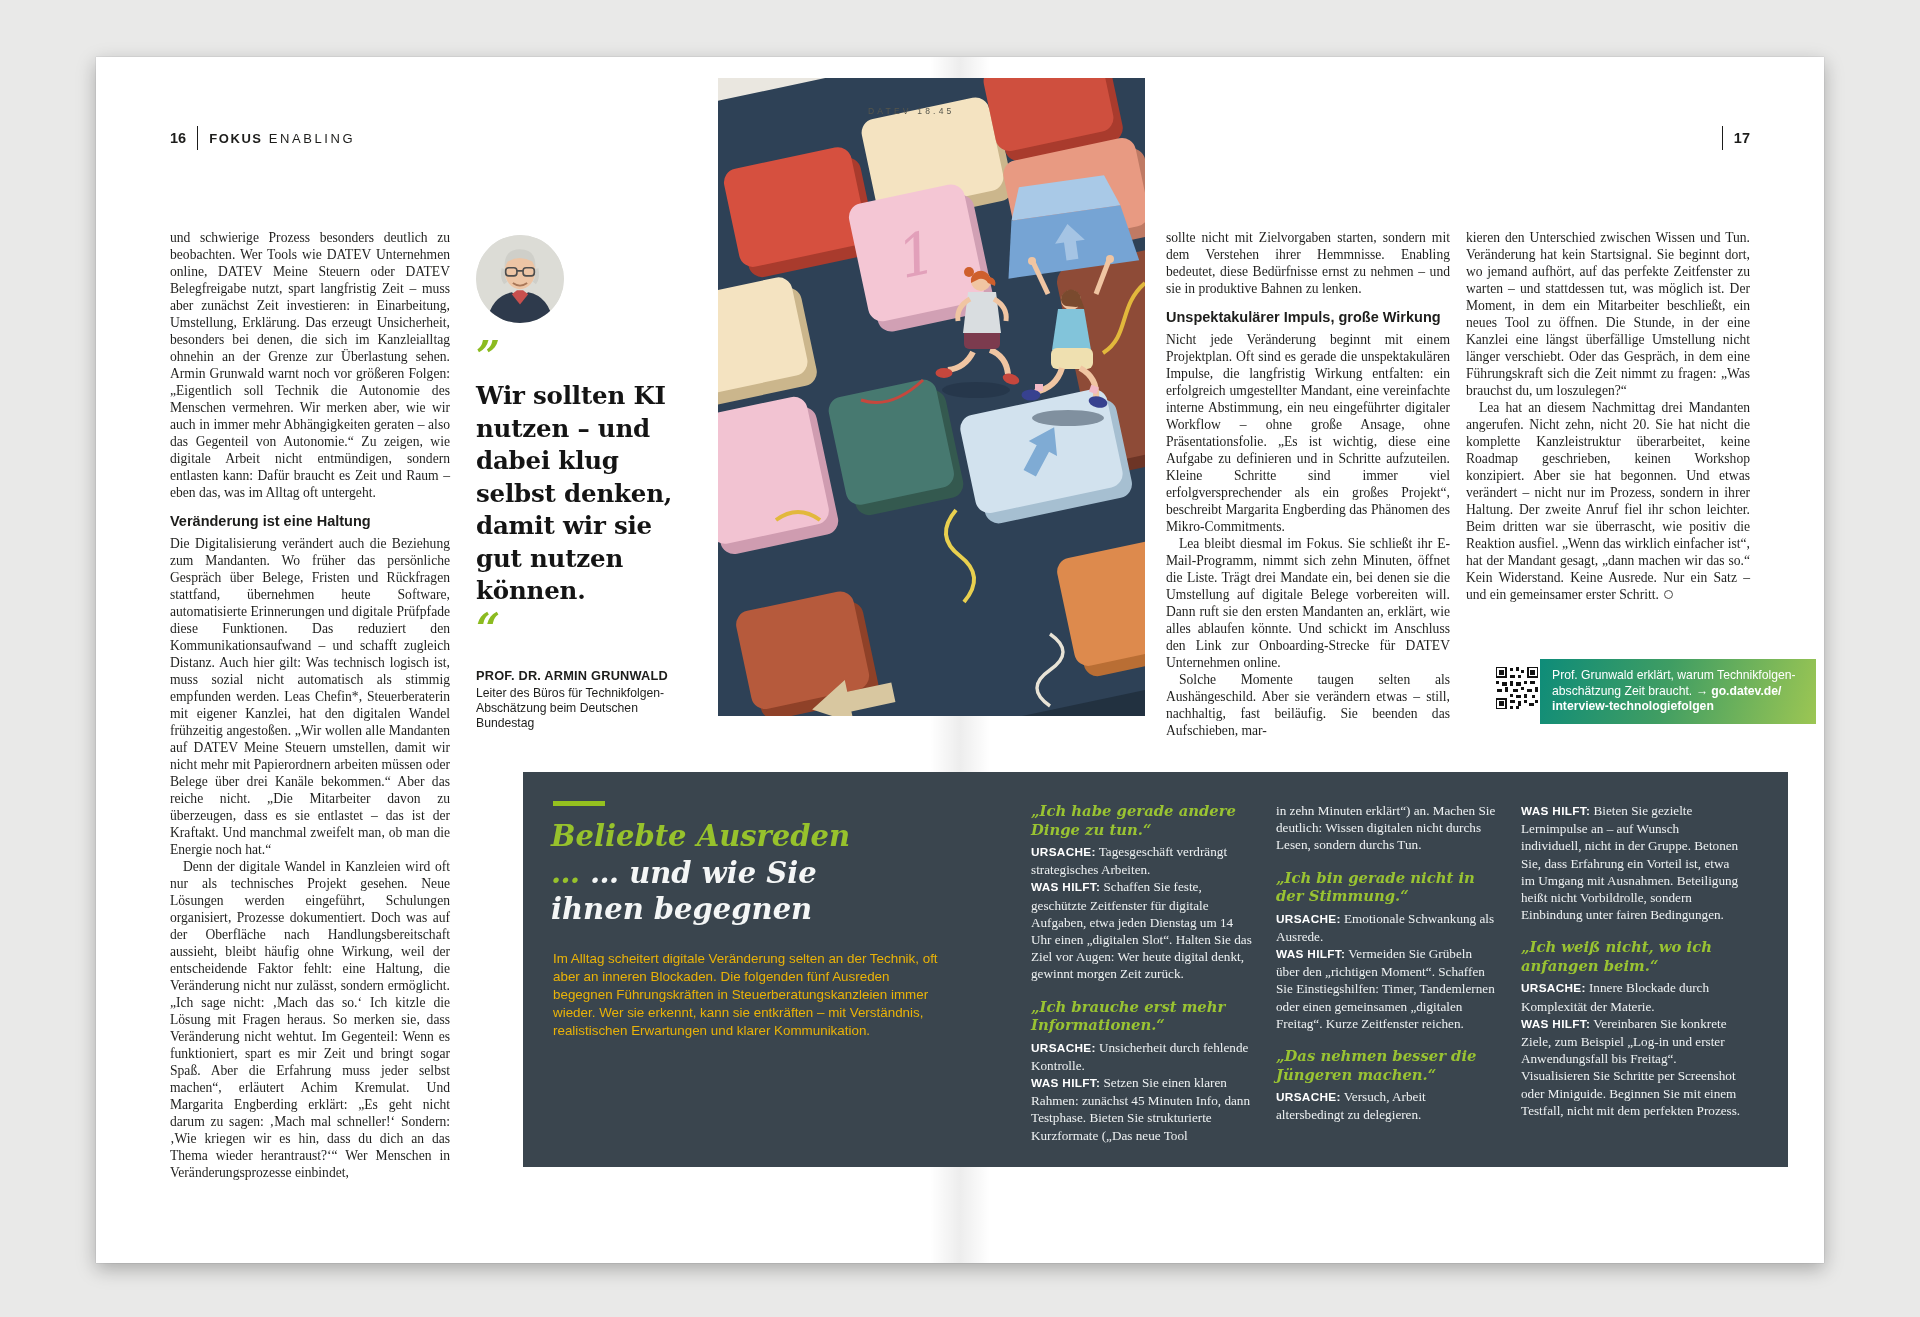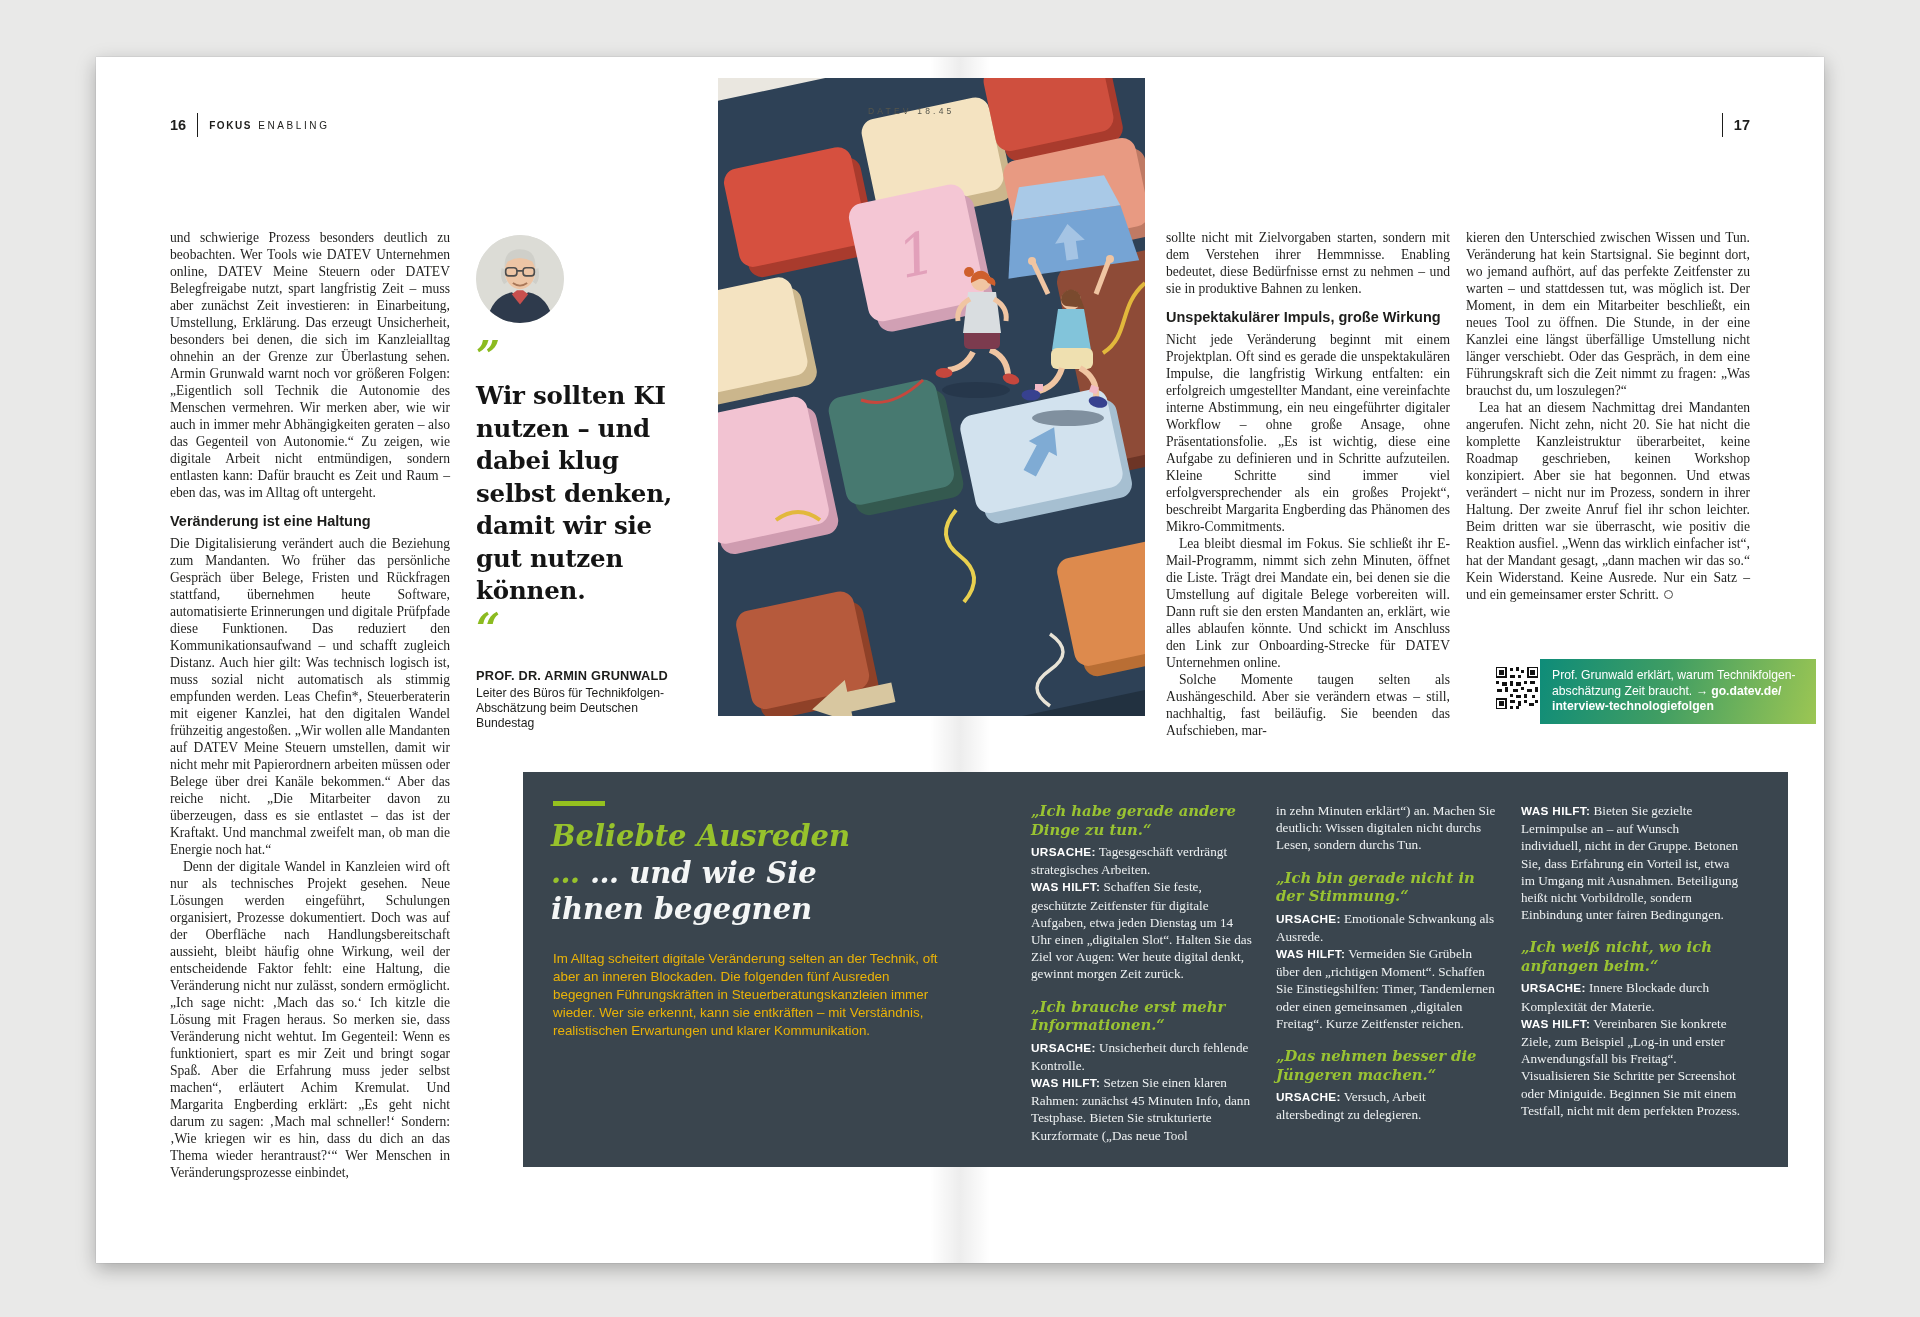--- a/index.html
+++ b/index.html
@@ -13,24 +13,24 @@
     position:absolute;left:96px;top:57px;width:1728px;height:1206px;
     background:#ffffff;
     box-shadow:0 6px 18px rgba(0,0,0,.28),0 0 1px rgba(0,0,0,.25);
   }
   .fold{
     position:absolute;left:834px;top:0;width:60px;height:100%;
     background:linear-gradient(90deg,rgba(0,0,0,0) 0%,rgba(0,0,0,.07) 50%,rgba(0,0,0,0) 100%);
     pointer-events:none;
   }
   
-  .pagehead{position:absolute;top:56px;display:flex;align-items:center;gap:11px;color:#1d1d1b;}
+  .pagehead{position:absolute;top:69px;display:flex;align-items:center;gap:11px;color:#1d1d1b;}
   .pagehead .pnum{font-size:14.5px;font-weight:bold;}
   .pagehead .bar{width:1px;height:24px;background:#1d1d1b;}
-  .pagehead .sect{font-size:10px;}
+  .pagehead .sect{font-size:13px;}
   .pagehead .sect b{font-weight:bold;letter-spacing:1.6px;}
   .pagehead .sect span{font-weight:normal;letter-spacing:2.6px;margin-left:6px;}
   
   .col{
     position:absolute;width:280px;color:#1f1f1d;
     font-family:"Liberation Serif",serif;font-size:13.6px;line-height:17px;
     text-align:justify;hyphens:none;
   }
   .col p.bp{margin:0;}
   .col p.bp.indent{text-indent:13px;}

